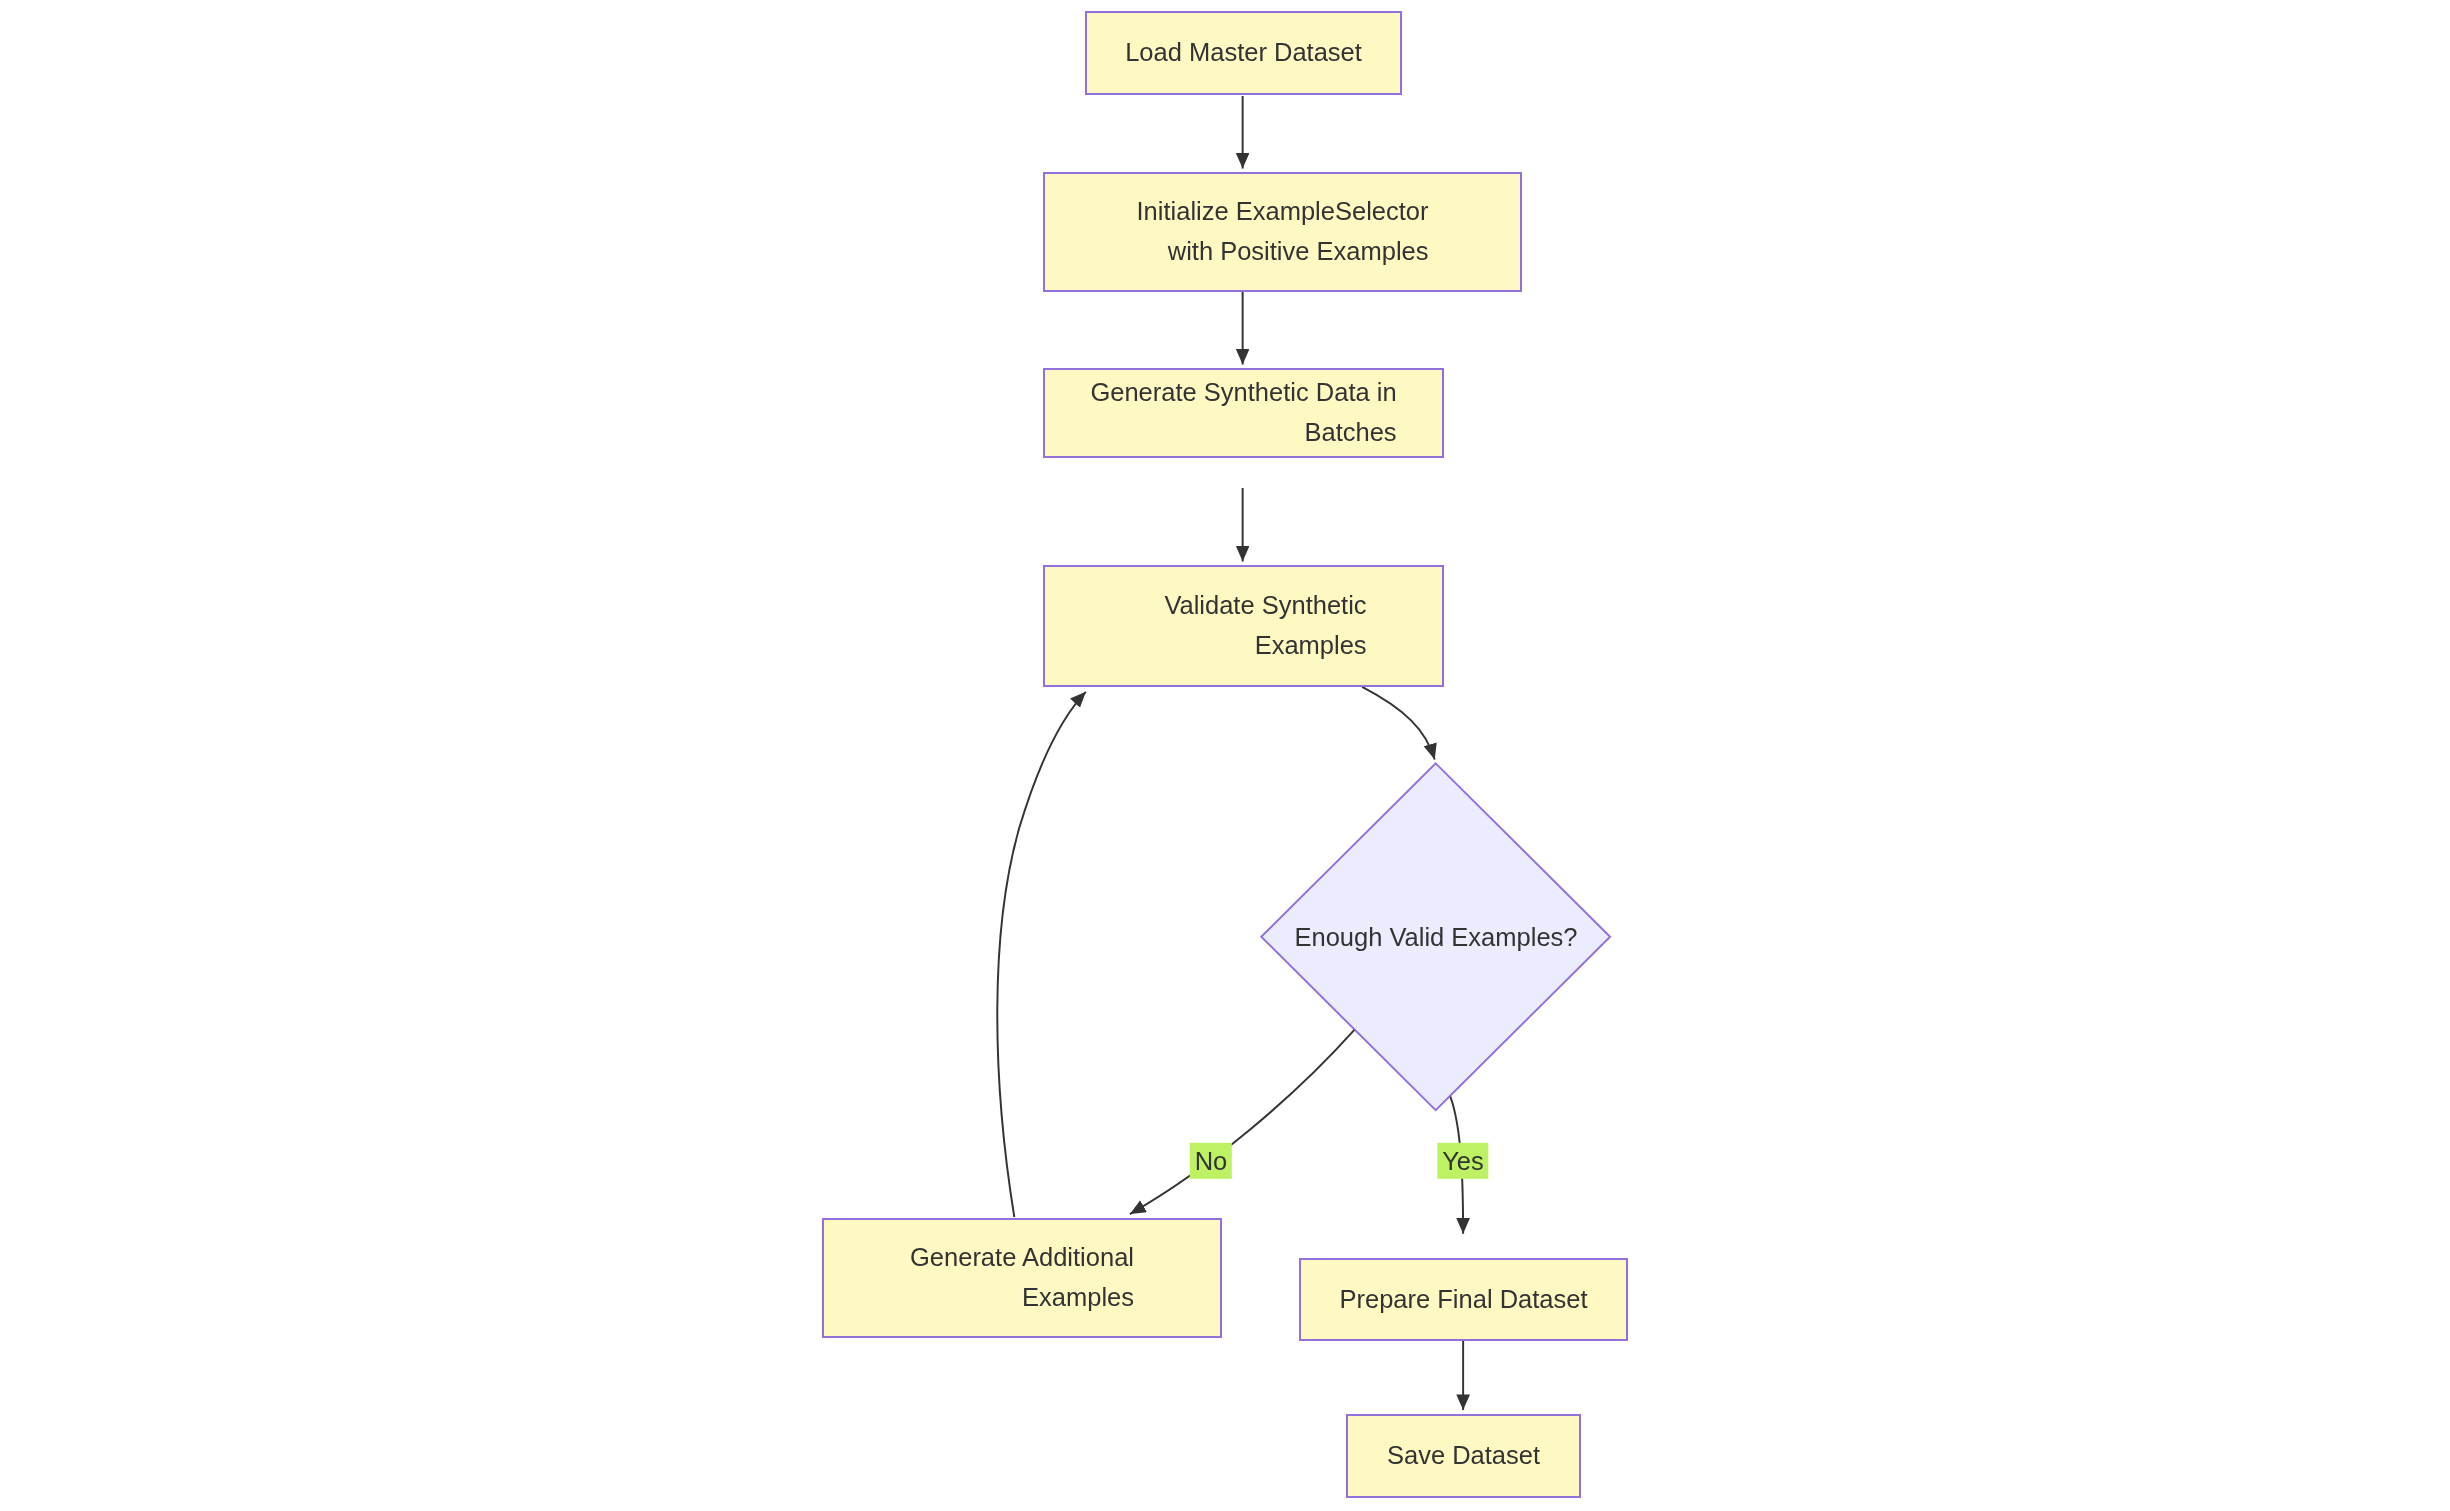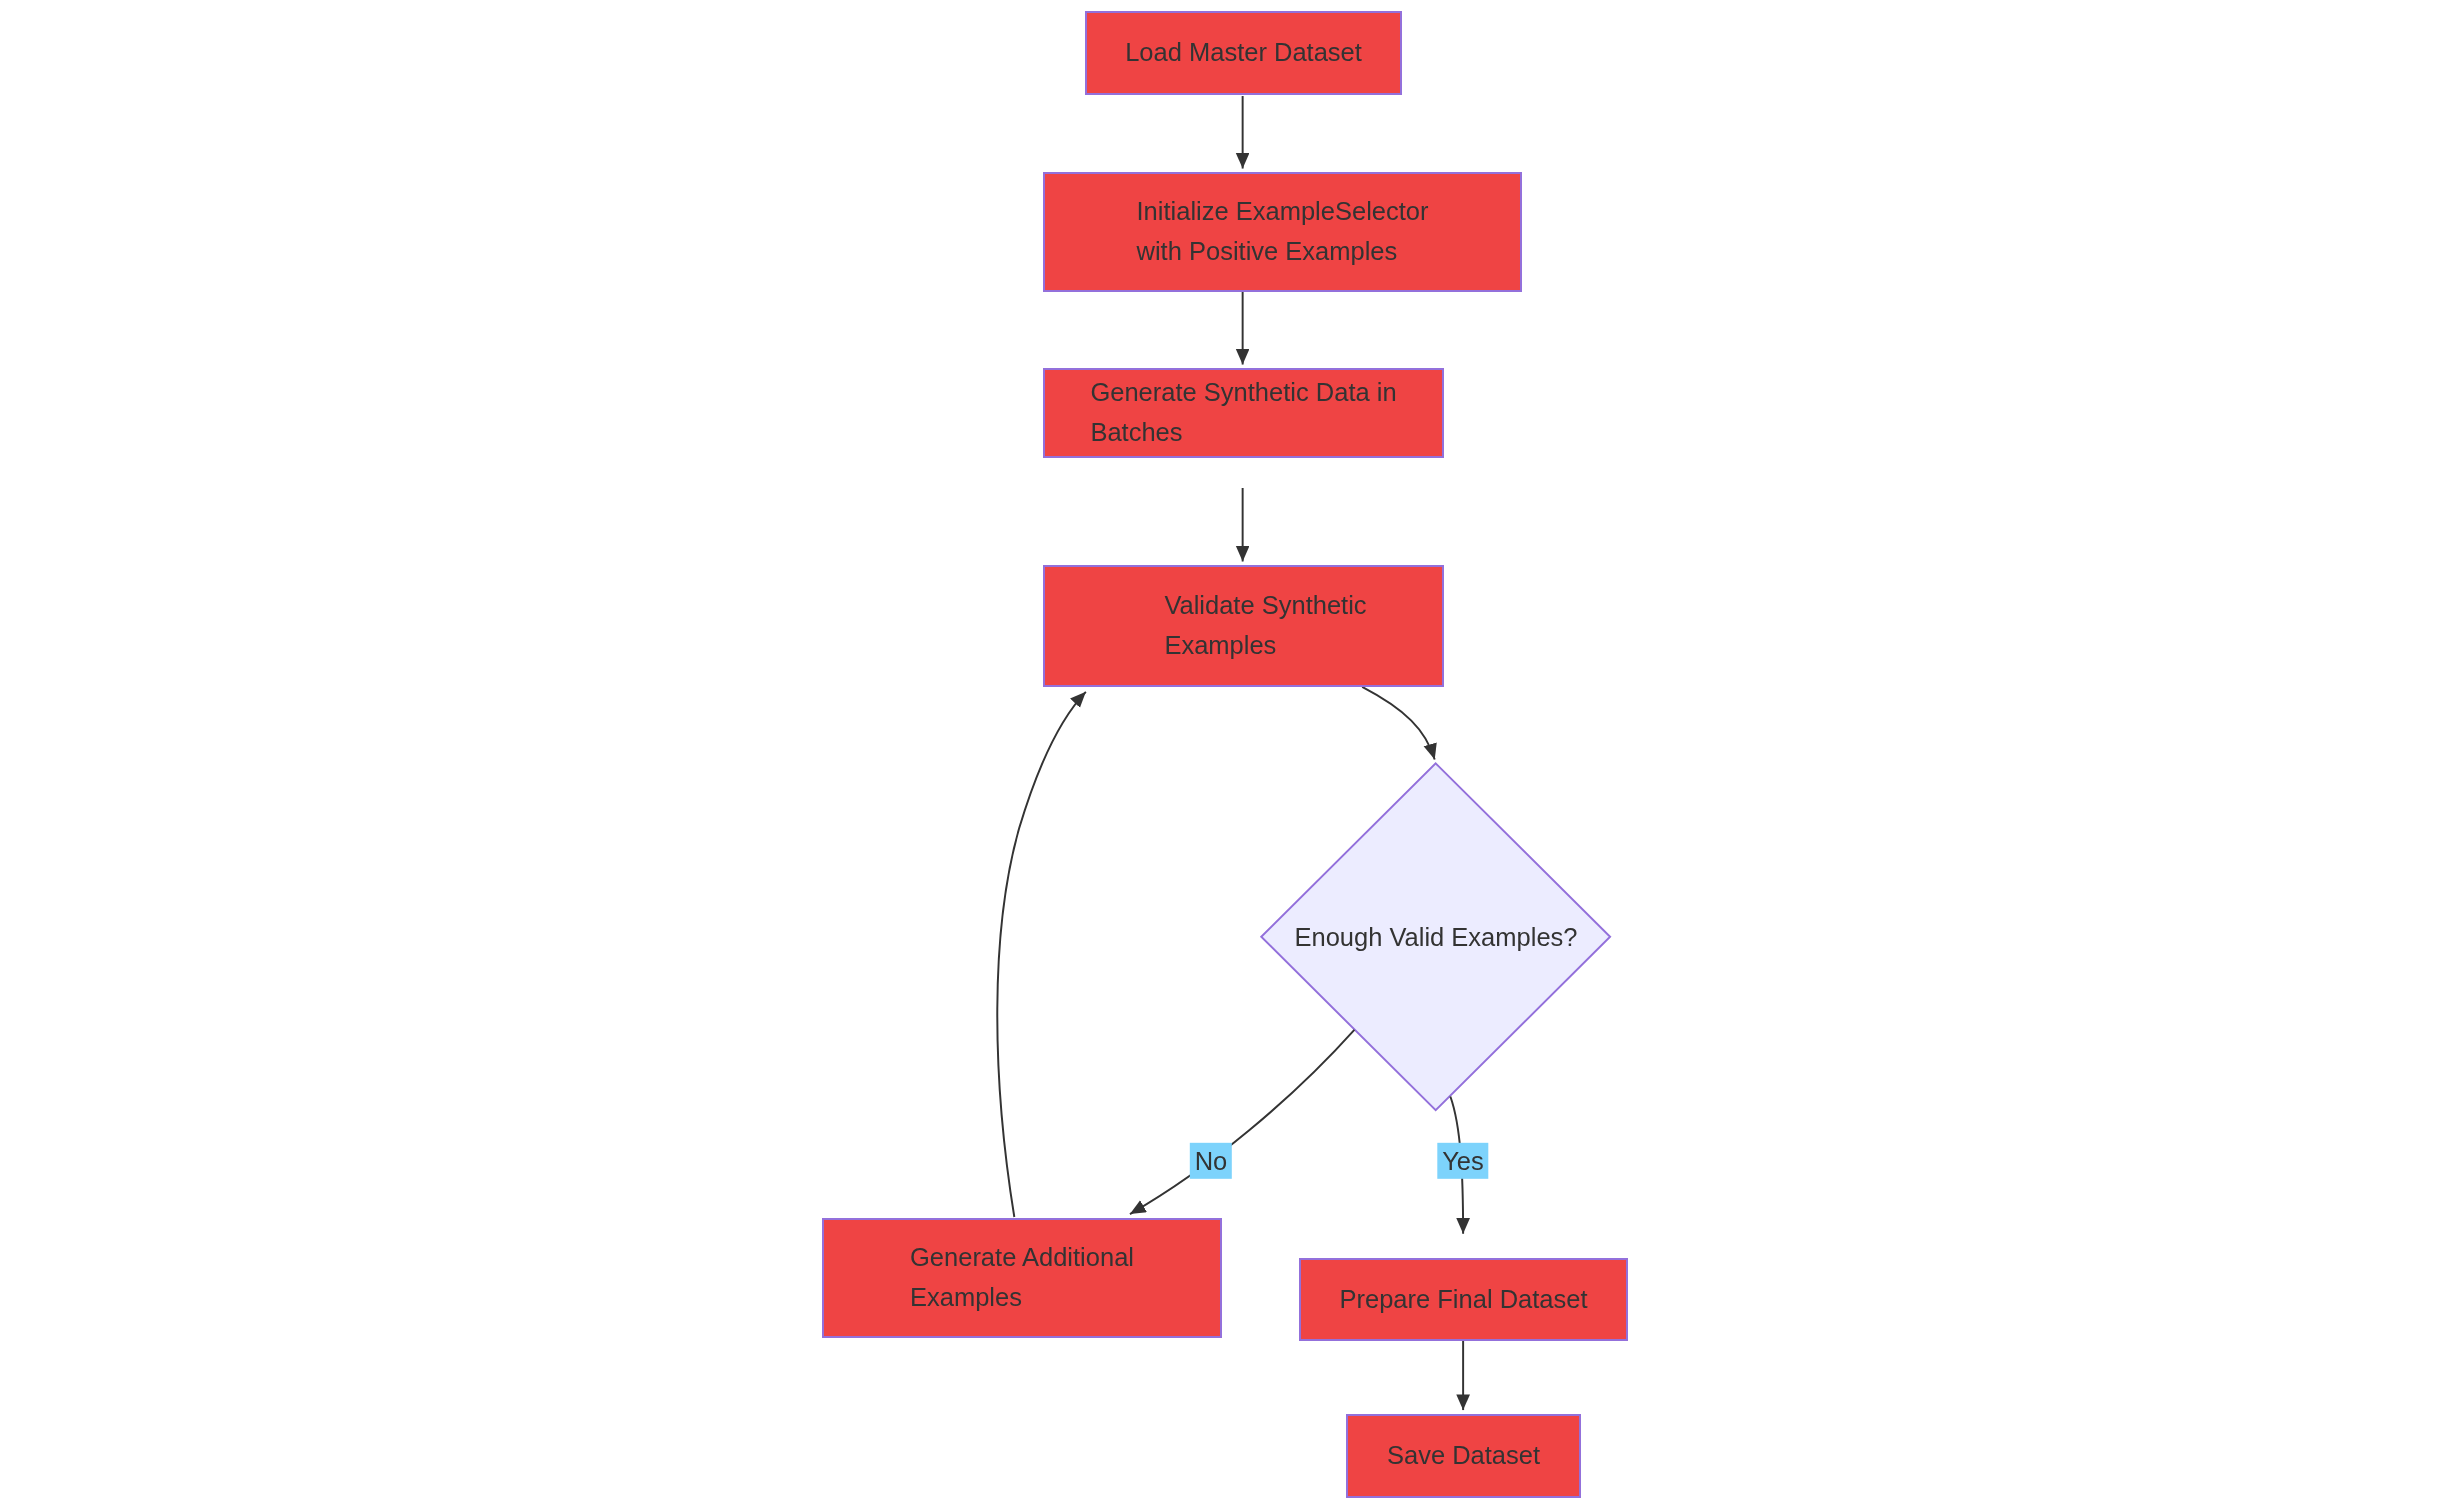--- a/index.html
+++ b/index.html
@@ -18,45 +18,45 @@
   .edges-svg {
     position: absolute;
     left: 0;
     top: 0;
     width: 2450px;
     height: 1511px;
   }
   .node {
     position: absolute;
     box-sizing: border-box;
-    background: #ef4444;
+    background: #fef9c3;
     border: 2px solid #9370DB;
     color: #333333;
     font-size: 25.5px;
     line-height: 1.55;
     display: flex;
     align-items: center;
     justify-content: center;
-    text-align: left;
+    text-align: right;
     white-space: pre-line;
   }
   .diamond-label {
     position: absolute;
     color: #333333;
     font-size: 25.5px;
     display: flex;
     align-items: center;
     justify-content: center;
     text-align: center;
     white-space: nowrap;
   }
   .edge-label {
     position: absolute;
     transform: translate(-50%, -50%);
-    background: #7dd3fc;
+    background: #bef264;
     color: #333333;
     font-size: 25.5px;
     line-height: 1.2;
     padding: 2.9px 4.9px;
     white-space: nowrap;
   }
   .edge-path {
     fill: none;
     stroke: #333333;
     stroke-width: 2px;

